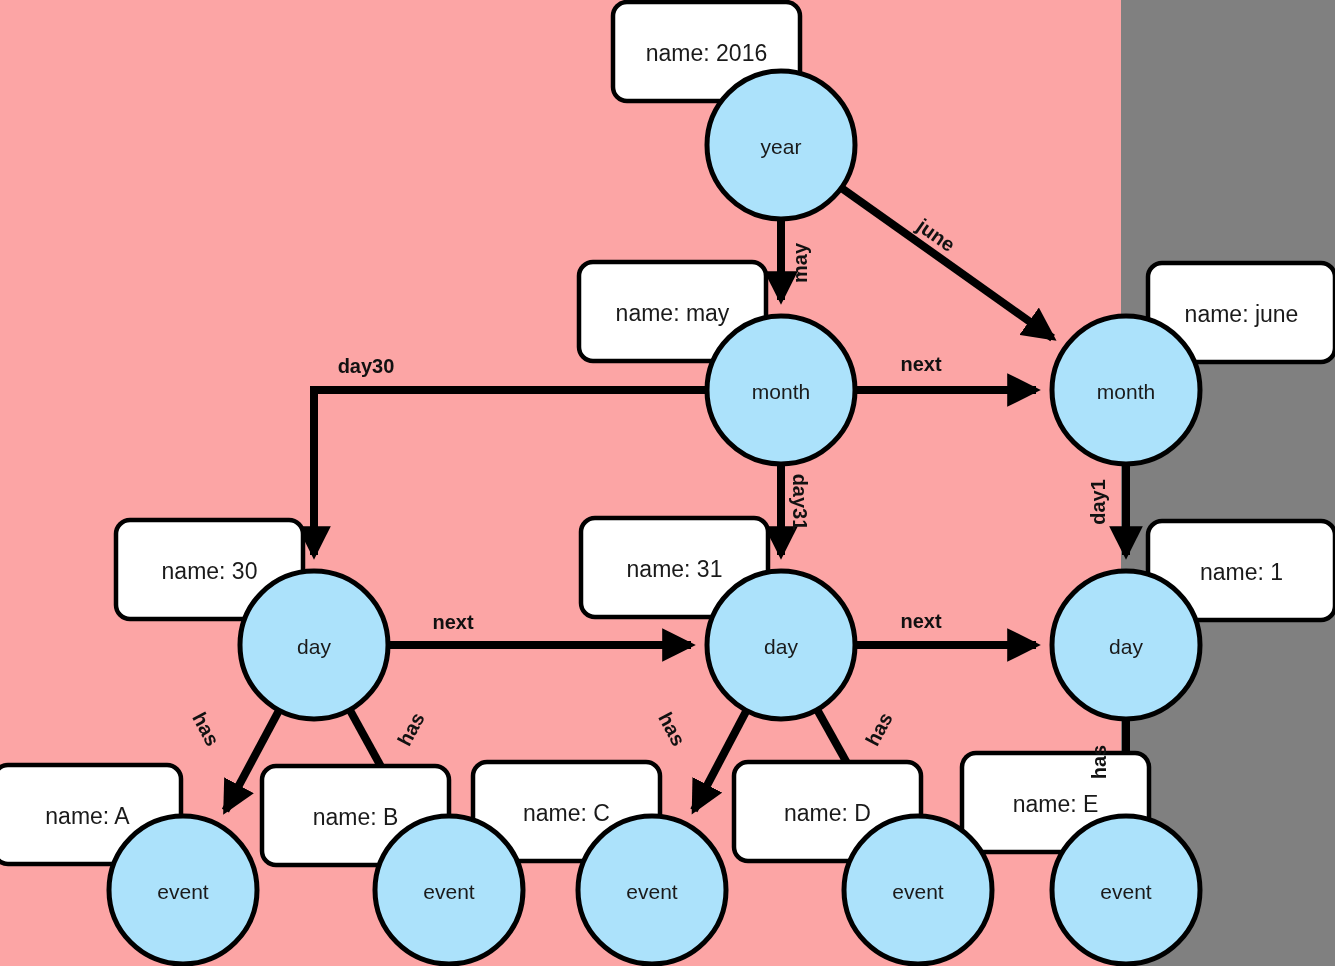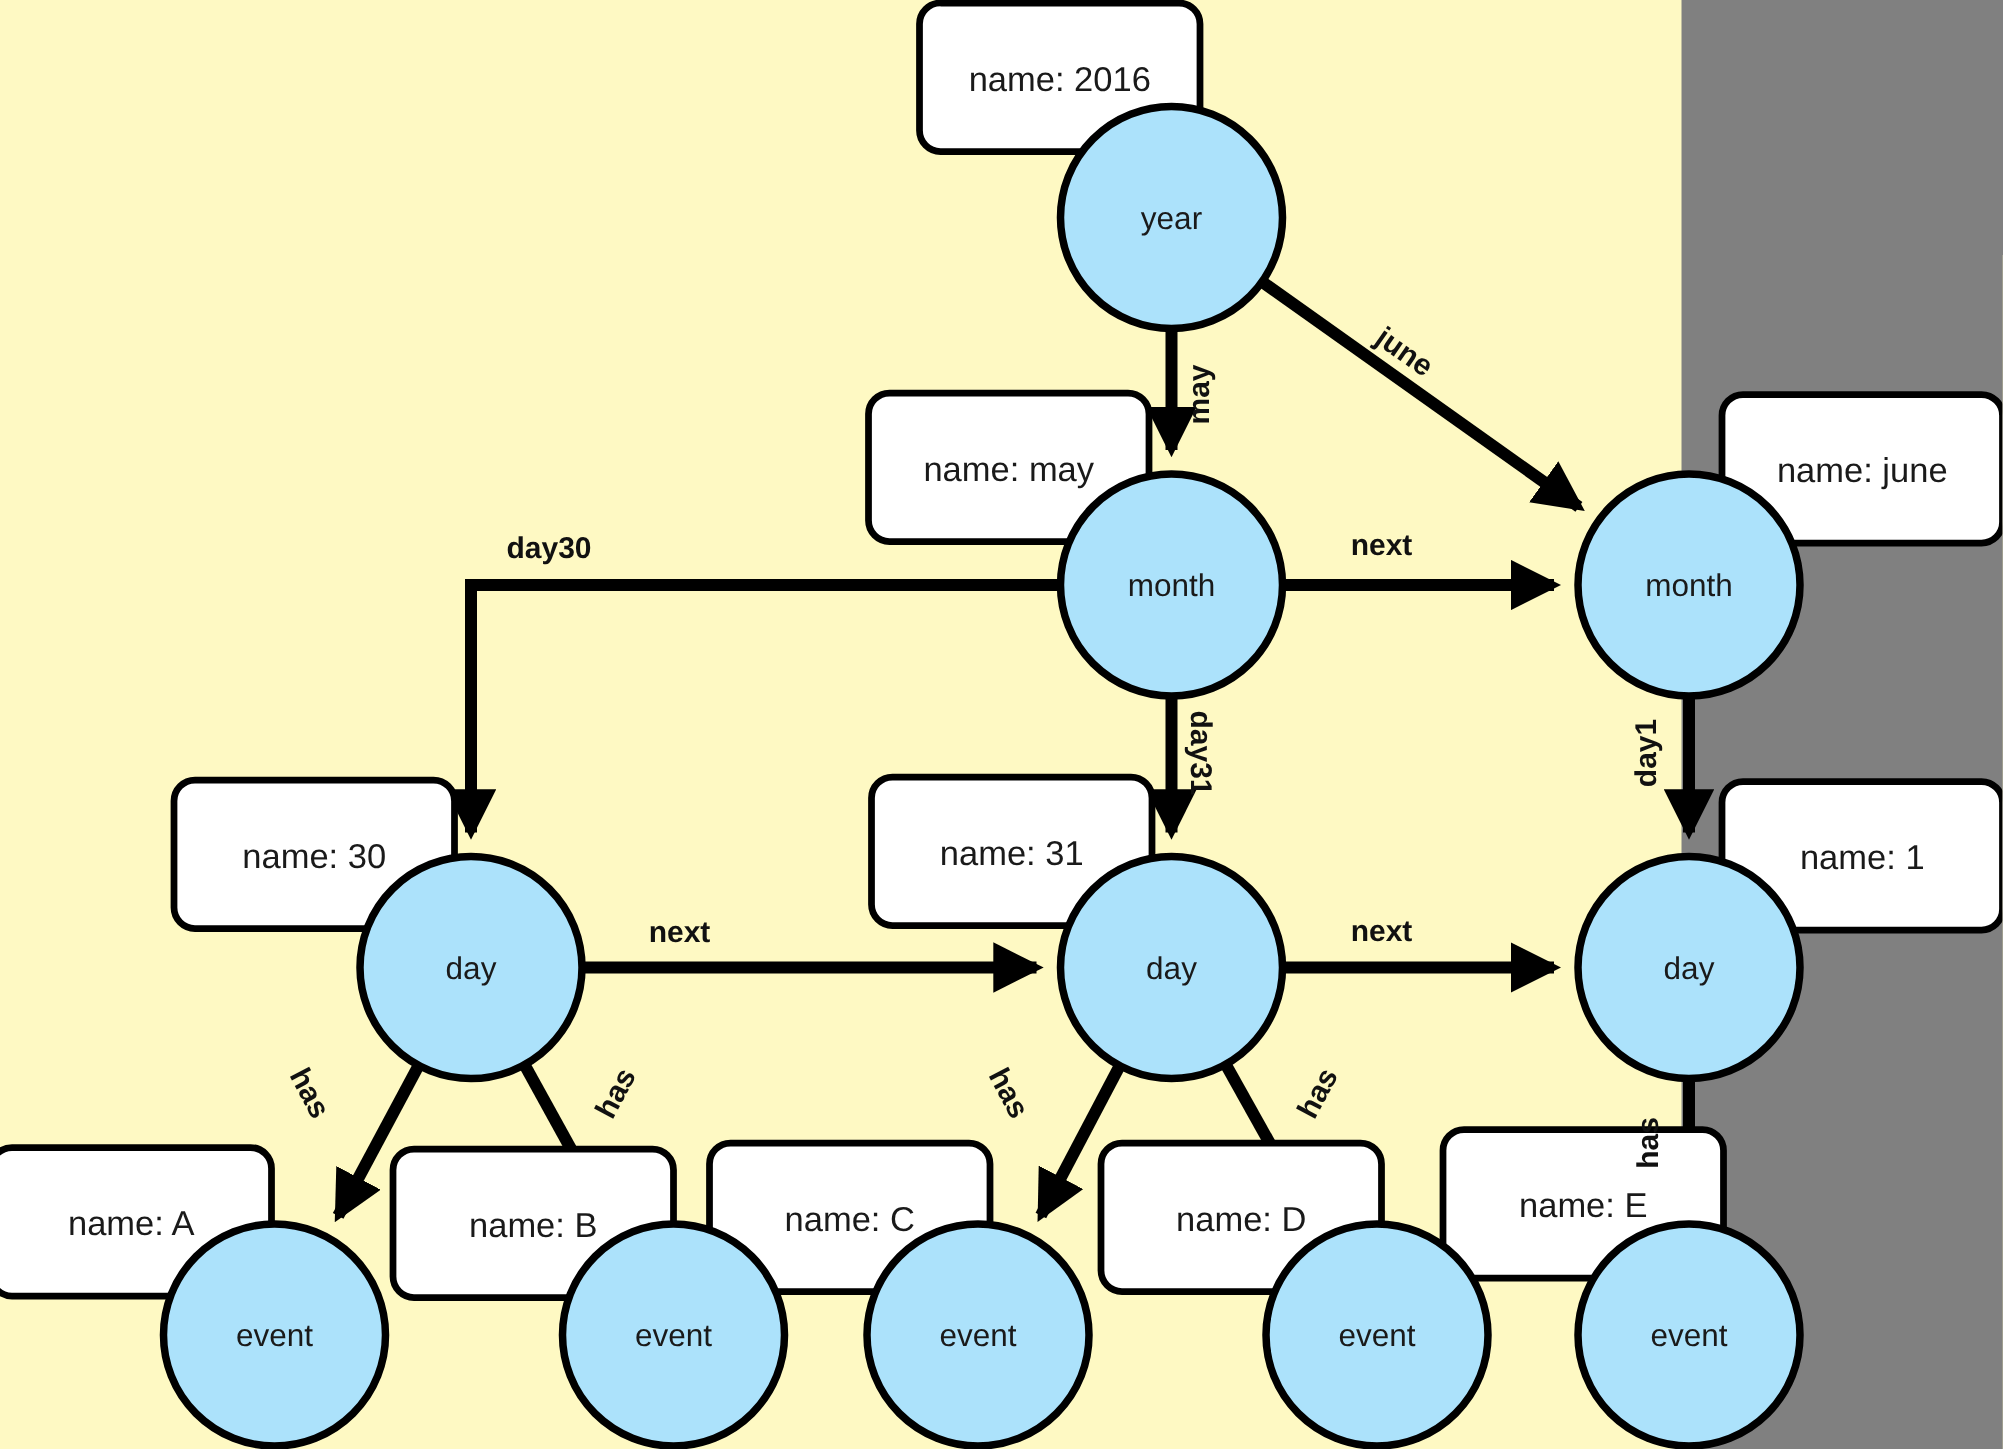--- a/index.html
+++ b/index.html
@@ -11,21 +11,21 @@
   body {
     width: 1335px;
     height: 966px;
     overflow: hidden;
     font-family: "Liberation Sans", sans-serif;
   }
   #graph-root {
     position: relative;
     width: 1121px;
     height: 966px;
-    background: #fef9c3;
+    background: #fca5a5;
     text-decoration: underline;
   }
   svg#graph-svg {
     position: absolute;
     top: 0;
     left: 0;
     width: 1335px;
     height: 966px;
     display: block;
   }

